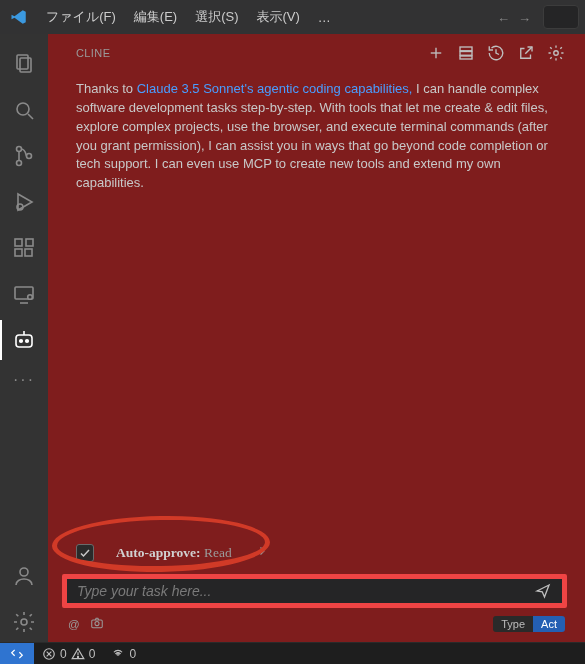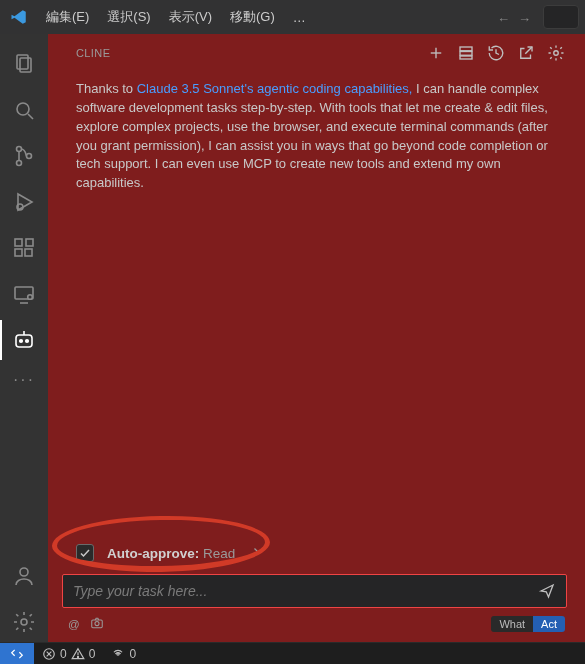--- a/index.html
+++ b/index.html
@@ -69,24 +69,25 @@
   .content { padding: 10px 24px 0 28px; flex:1; overflow:auto; }
   h1 { color:#ffffff; font-size:22px; font-weight:700; margin-bottom:18px; }
   .intro { font-size:13px; line-height:1.45; color:#c8c8c8; }
   .intro a { color:#4a9dff; text-decoration:none; }
 
   
   .bottom {
     padding: 8px 14px 10px 14px;
   }
   .auto-approve {
-    display:inline-flex; align-items:center; gap:13px;
+    display:inline-flex; align-items:center; gap:22px;
     padding:6px 10px; border-radius:4px; cursor:pointer;
     font-size:13.5px; color:#d0d0d0;
     margin: 0 0 6px 4px;
+    font-family: Liberation Serif, serif;
   }
   .checkbox {
     width:18px; height:18px; border:1px solid #6a6a6a; border-radius:3px;
     display:flex; align-items:center; justify-content:center;
     background:#2a2a2a;
   }
   .checkbox svg { width:12px; height:12px; stroke:#c8c8c8; }
   .aa-label .dim { color:#9a9a9a; }
   .aa-chevron { color:#9a9a9a; margin-left:2px; }
 
@@ -97,21 +98,21 @@
     border:5px solid #d13a27;
     border-radius:50%/50%;
     pointer-events:none;
     transform:rotate(-1deg);
     border-top-width:4px;
     border-bottom-width:6px;
   }
 
   .input-row {
     display:flex; align-items:center;
-    border:1px solid #ef4444; border-radius:2px;
+    border:5px solid #ef4444; border-radius:2px;
     background:#252526;
     padding:0 6px 0 10px;
     height:34px;
   }
   .task-input {
     flex:1; background:transparent; border:none; outline:none;
     color:#ccc; font-size:14px;
   }
   .task-input::placeholder { color:#7a7a7a; font-style:italic; }
   .send-btn { color:#bfbfbf; display:flex; align-items:center; padding:4px; cursor:pointer; }
@@ -137,24 +138,24 @@
   .status-item { display:flex; align-items:center; gap:4px; padding:0 8px; cursor:pointer; }
   .status-item svg { width:14px; height:14px; }
 </style>
 </head>
 <body>
 
 <div class="titlebar">
   <svg class="logo" viewBox="0 0 24 24" fill="none">
     <path d="M17 3 L21 5 V19 L17 21 L6 13 L2 15 L2 9 L6 11 Z" fill="#3b99e0"></path>
   </svg>
+  <div class="menu-item">ファイル(F)</div>
   <div class="menu-item">編集(E)</div>
   <div class="menu-item">選択(S)</div>
   <div class="menu-item">表示(V)</div>
-  <div class="menu-item">移動(G)</div>
   <div class="menu-item">…</div>
   <div class="title-spacer"></div>
   <div class="nav-arrows">
     <span>←</span>
     <span>→</span>
   </div>
   <div class="title-search"></div>
 </div>
 
 <div class="main">
@@ -304,21 +305,21 @@
         <span>@</span>
         <span>
           <svg width="14" height="14" viewBox="0 0 24 24" fill="none" stroke="currentColor" stroke-width="1.8">
               <rect x="3" y="7" width="18" height="13" rx="2"></rect>
               <circle cx="12" cy="13" r="3.5"></circle>
               <path d="M9 7l1.5-3h3L15 7"></path>
             </svg>
         </span>
         <span class="spacer"></span>
         <div class="mode-toggle">
-          <div class="seg">What</div>
+          <div class="seg">Type</div>
           <div class="seg active">Act</div>
         </div>
       </div>
     </div>
   </div>
 </div>
 
 <div class="circle-annot"></div>
 
 <div class="statusbar">

